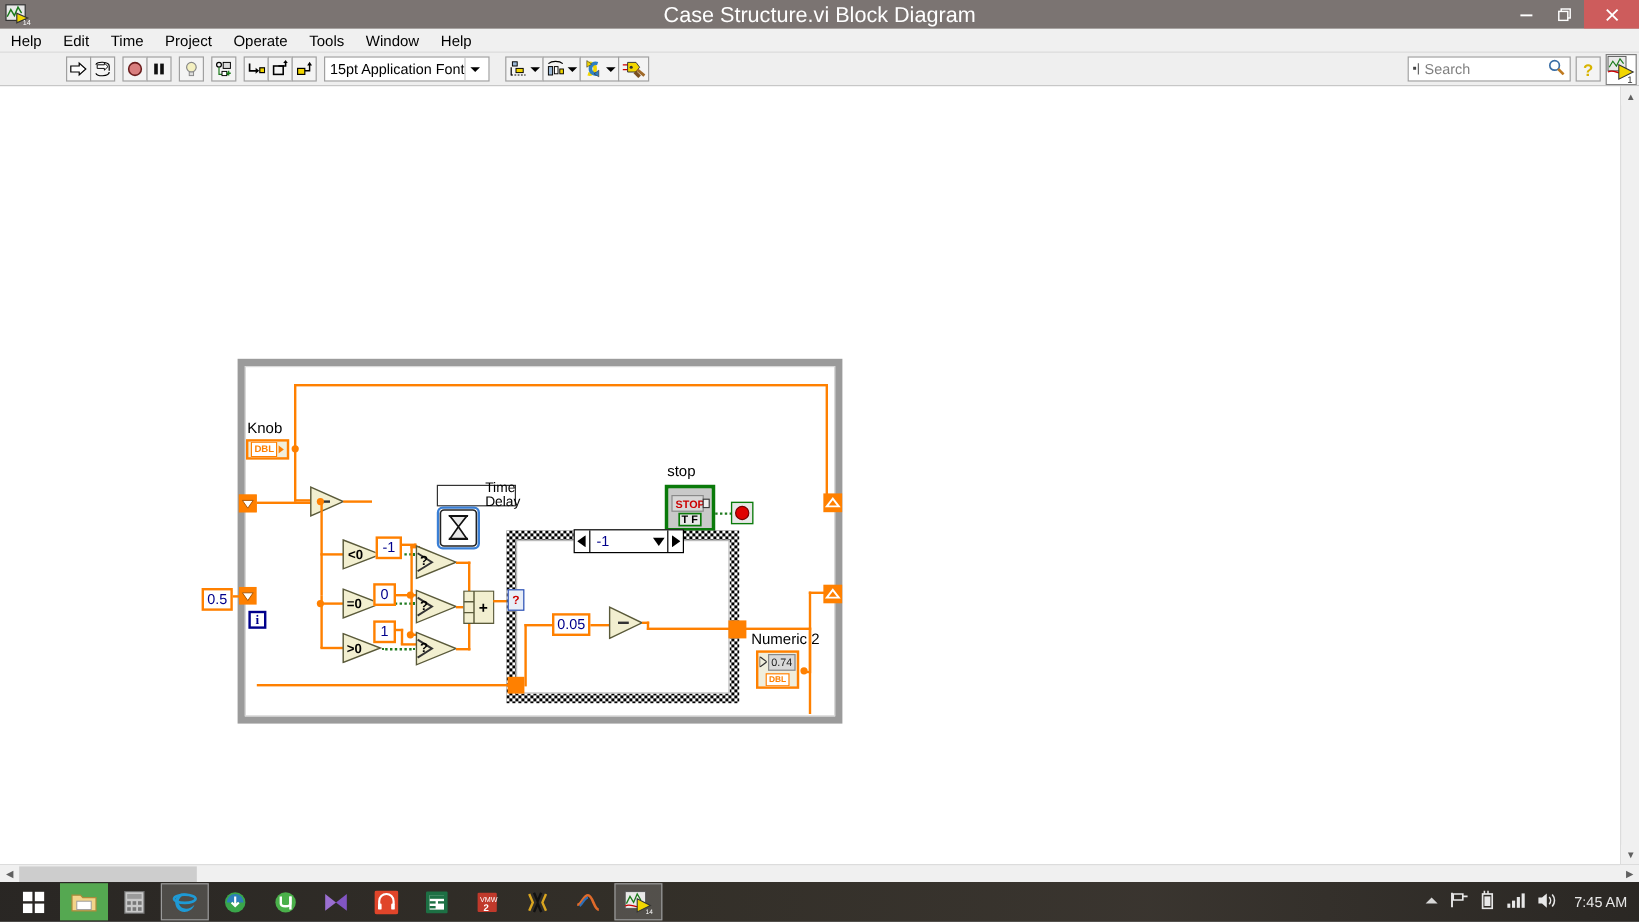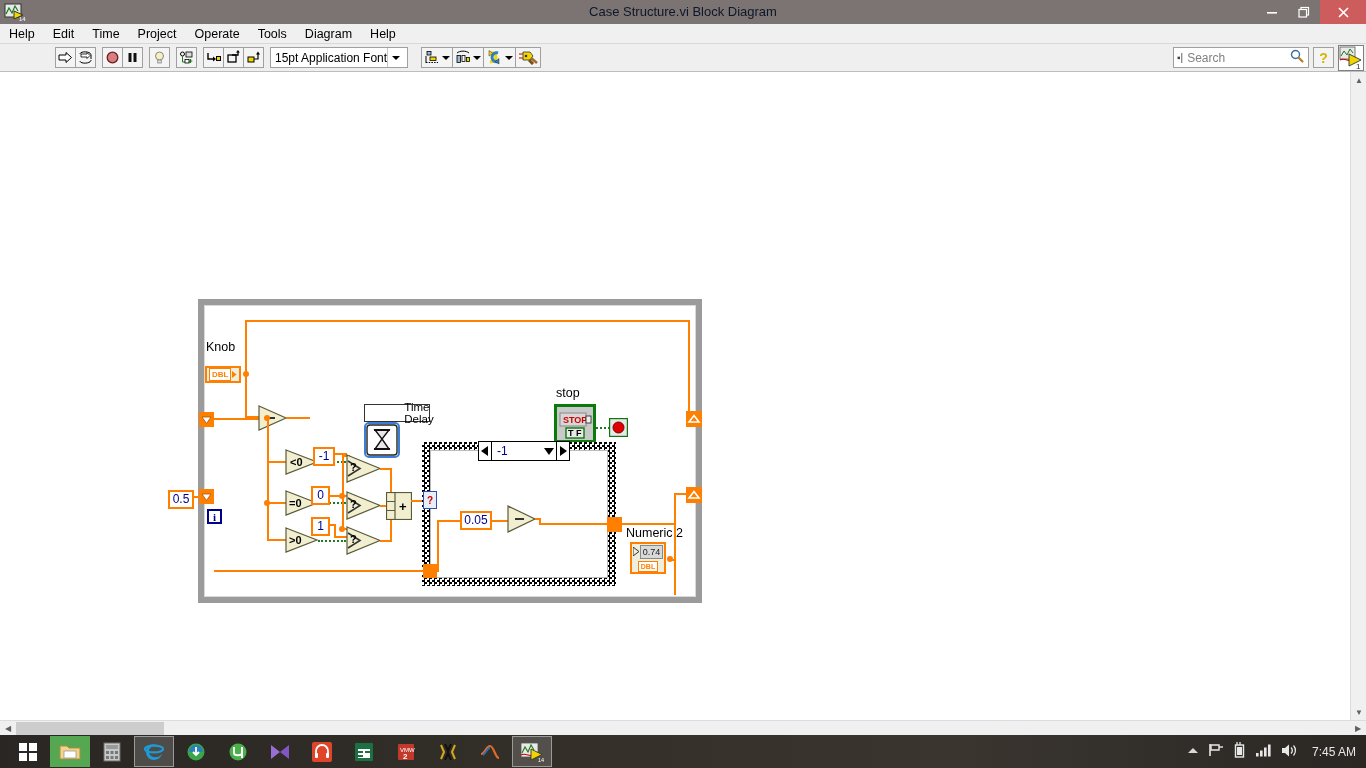--- a/index.html
+++ b/index.html
@@ -16,21 +16,21 @@
     position: absolute; left: 0; top: 0; width: 1366px; height: 24px;
     background: #7b7472;
     display: flex; align-items: center;
   }
   #titlebar .tb-icon {
     width: 22px; height: 20px; margin-left: 4px;
     position: relative; flex: 0 0 auto;
   }
   #titlebar .tb-title {
     position: absolute; left: 0; right: 0; text-align: center;
-    color: #0f172a; font-size: 13px; line-height: 24px;
+    color: #ffffff; font-size: 18px; line-height: 24px;
     pointer-events: none;
   }
   .win-btns { margin-left: auto; display: flex; height: 24px; }
   .win-btn {
     width: 32px; height: 24px; display: flex; align-items: center;
     justify-content: center; color: #ffffff; font-size: 12px;
   }
   .win-btn.close { background: #cd5c5c; width: 46px; font-size: 14px; }
 
   
@@ -201,21 +201,21 @@
   </div>
 </div>
 
 <div id="menubar">
   <div class="menu-item">Help</div>
   <div class="menu-item">Edit</div>
   <div class="menu-item">Time</div>
   <div class="menu-item">Project</div>
   <div class="menu-item">Operate</div>
   <div class="menu-item">Tools</div>
-  <div class="menu-item">Diagram</div>
+  <div class="menu-item">Window</div>
   <div class="menu-item">Help</div>
 </div>
 
 <div id="toolbar">
   <div class="tb-group" style="margin-left:55px;">
 
     <div class="tb-btn">
       <svg width="15" height="15" viewBox="0 0 15 15">
         <path d="M1,5 L8,5 L8,2.5 L13.5,7.5 L8,12.5 L8,10 L1,10 Z" fill="#fff" stroke="#000" stroke-width="1"></path>
       </svg>
@@ -388,21 +388,21 @@
 
   <div class="const-box" style="left:168px; top:418px; width:26px;">0.5</div>
 
   <div class="wire wire-h" style="left:194px; top:424px; width:6px;"></div>
 
   <div class="lv" style="left:207px; top:437px; width:15px; height:15px; border:2px solid #00008b; background:#fff;
               display:flex;align-items:center;justify-content:center;">
     <span style="font-size:11px;color:#00008b;font-weight:bold;font-family:'Liberation Serif',serif;">i</span>
   </div>
 
-  <div class="term-label" style="left:206px; top:268px; color:#000;">Knob</div>
+  <div class="term-label" style="left:206px; top:278px; color:#000;">Knob</div>
   <div class="dbl-term" style="left:205px; top:294px; width:36px;">
     <span class="dbl-inner">DBL</span>
     <svg width="6" height="9" viewBox="0 0 6 9" style="margin-left:1px;">
       <polygon points="0,0 6,4.5 0,9" fill="#ff8000"></polygon>
     </svg>
   </div>
 
   <div class="junction" style="left:243px; top:299px;"></div>
 
   <div class="wire wire-v" style="left:245px; top:248px; height:54px;"></div>

